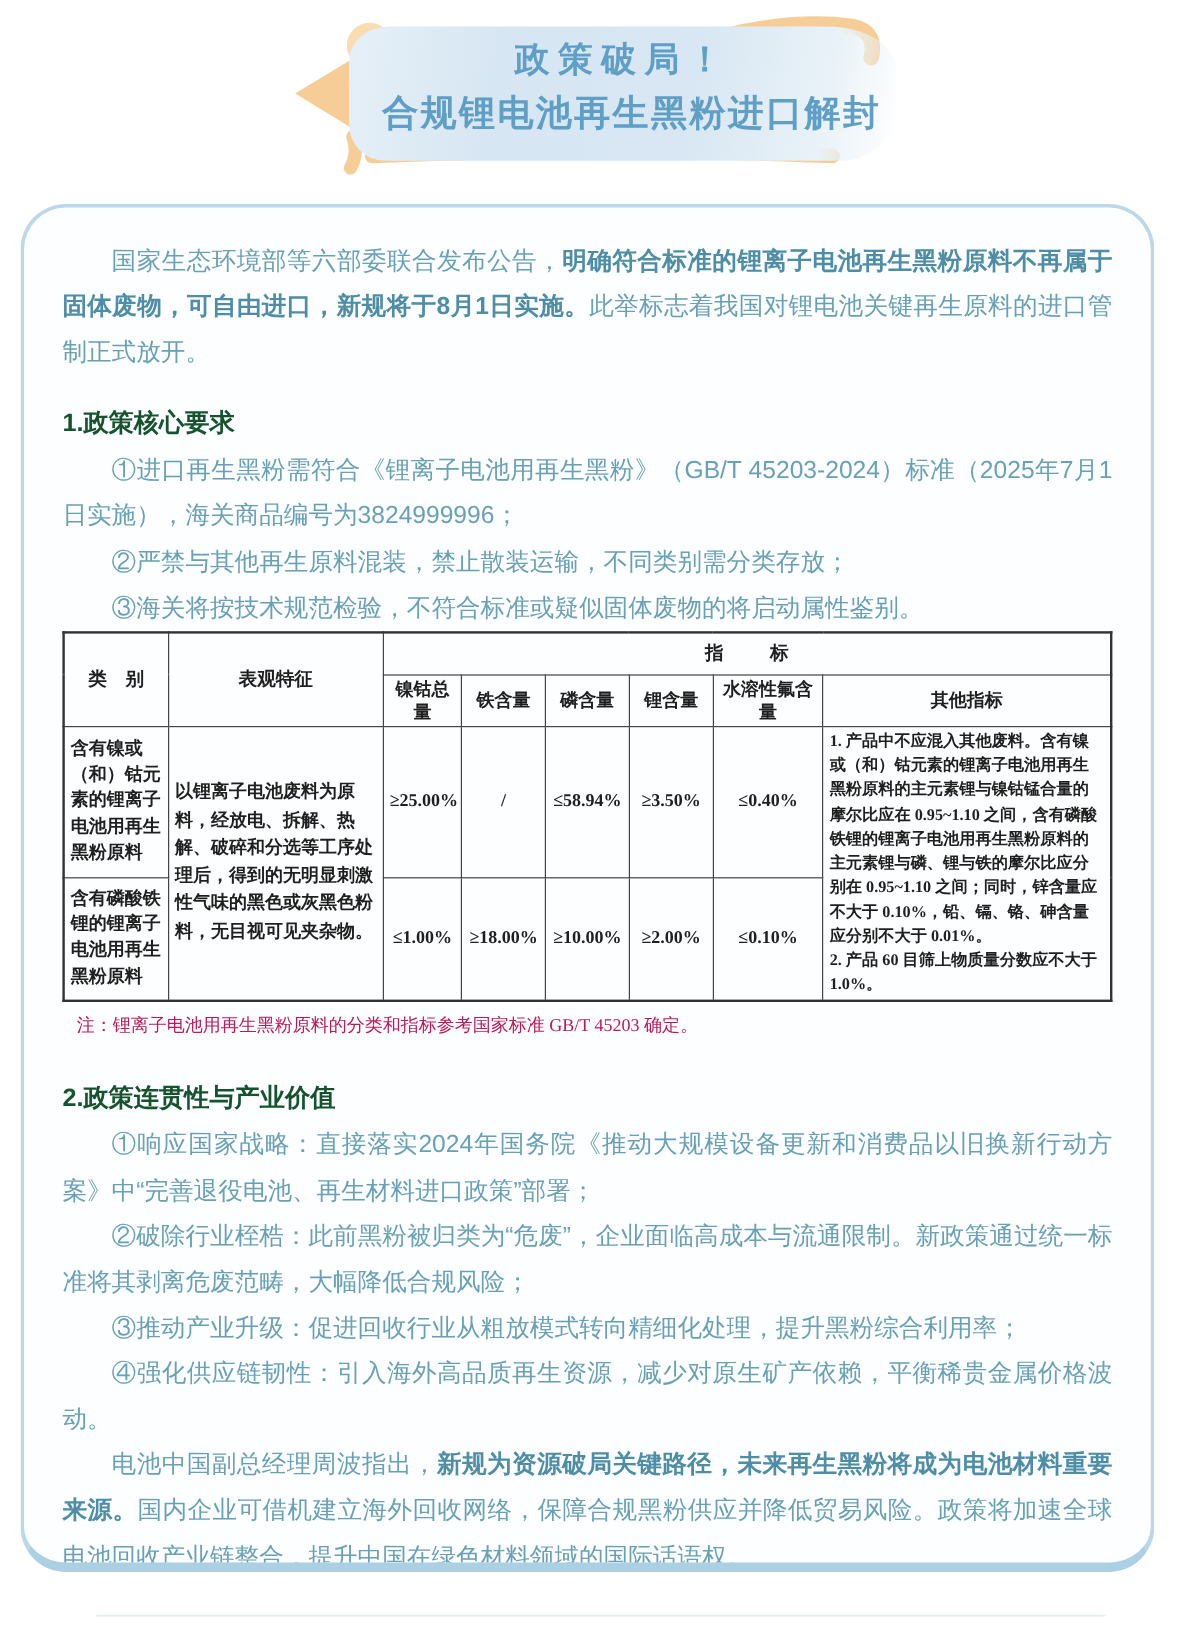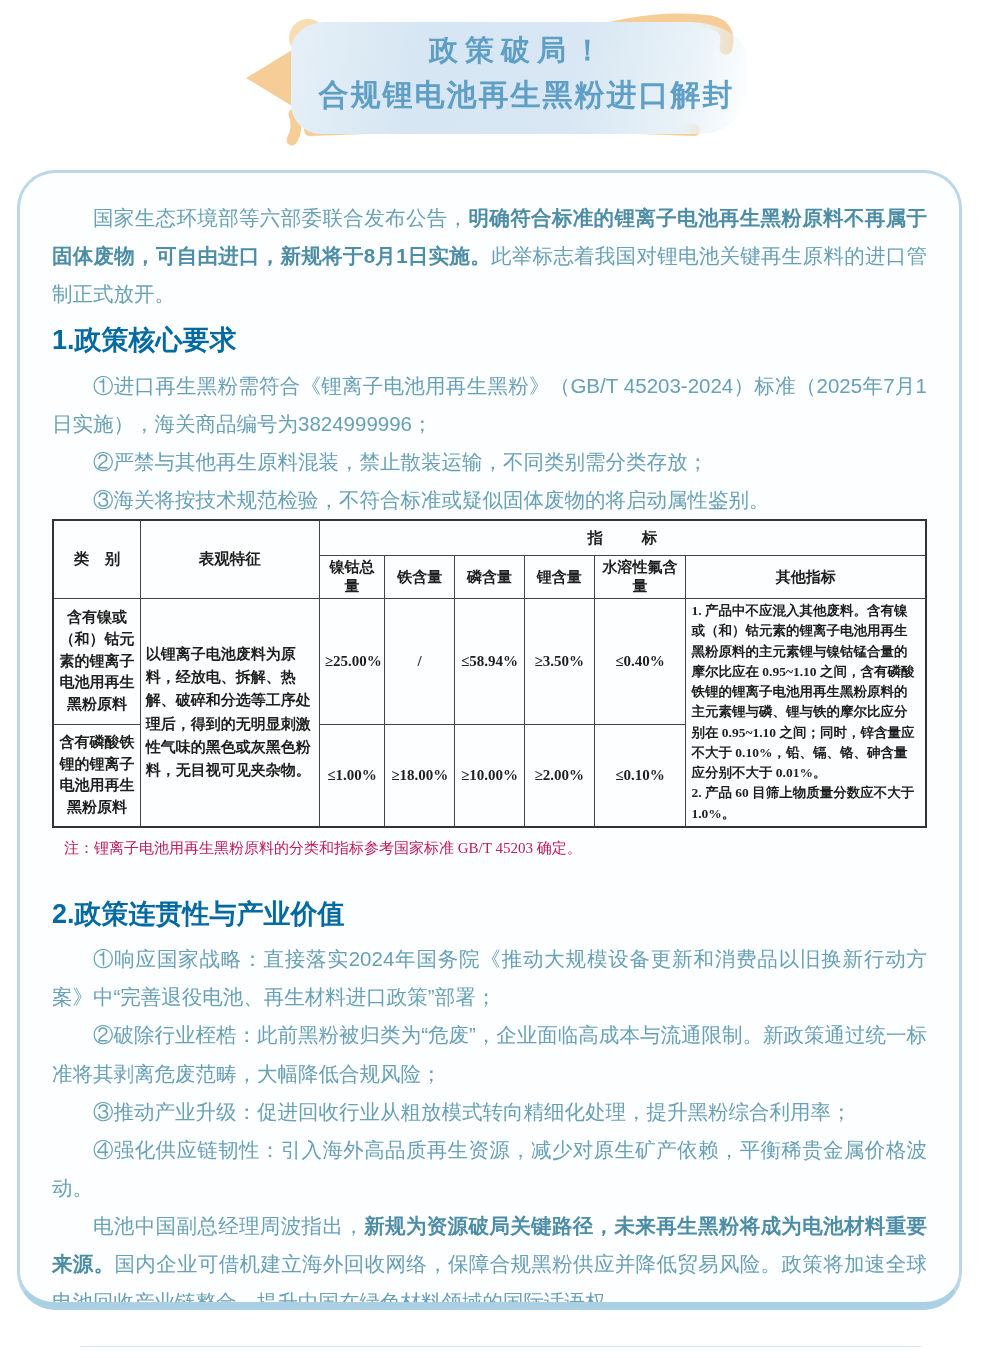--- a/index.html
+++ b/index.html
@@ -27,40 +27,40 @@
     background:#fdfeff;border:3px solid #bcd7e9;border-bottom:8px solid #abcfe3;
     border-radius:38px;padding:26px 32px 0 32px;overflow:hidden;
   }
   .body{
     color:#68a0b6;font-size:20.5px;line-height:1.86;margin:0;
     text-align:justify;
   }
   .indent{text-indent:2em;}
   .body .b{color:#4e8da6;font-weight:bold;}
   .sec{
-    color:#0369a1;font-size:27px;font-weight:bold;margin:2px 0 0 0;line-height:1.9;
+    color:#14532d;font-size:21px;font-weight:bold;margin:20px 0 0 0;line-height:1.9;
   }
   .sec2{margin-top:30px;}
   
   .tbl-title{
     color:#1c1c1c;font-size:23px;font-weight:bold;text-align:center;
     margin:16px 0 16px 0;letter-spacing:1px;font-family:"Liberation Sans",sans-serif;
   }
   table.spec{
     width:100%;border-collapse:collapse;table-layout:fixed;
     font-family:"Liberation Serif","DejaVu Serif",serif;color:#1f1f1f;
     border:2px solid #333;
   }
   table.spec th,table.spec td{
     border:1px solid #444;padding:2px 5px;font-weight:bold;
   }
   th.hcell{font-size:15.5px;font-weight:bold;text-align:center;}
   th.sub{font-size:15px;font-weight:bold;text-align:center;height:34px;}
   th.ind{letter-spacing:2.5em;text-indent:2.5em;height:30px;}
-  td.cat{font-size:15px;text-align:center;vertical-align:middle;line-height:1.45;padding:4px 6px;}
+  td.cat{font-size:15px;text-align:left;vertical-align:middle;line-height:1.45;padding:4px 6px;}
   td.app{font-size:15px;text-align:left;vertical-align:middle;line-height:1.55;padding:4px 8px;}
   td.val{font-size:15px;text-align:center;vertical-align:middle;}
   td.other{
     font-size:13.5px;text-align:left;vertical-align:middle;line-height:1.5;
     white-space:pre-wrap;padding:3px 7px;
   }
   tr.r1 td{height:100px;}
   tr.r2 td{height:86px;}
   .note{
     font-family:"Liberation Serif","DejaVu Serif",serif;color:#be185d;

